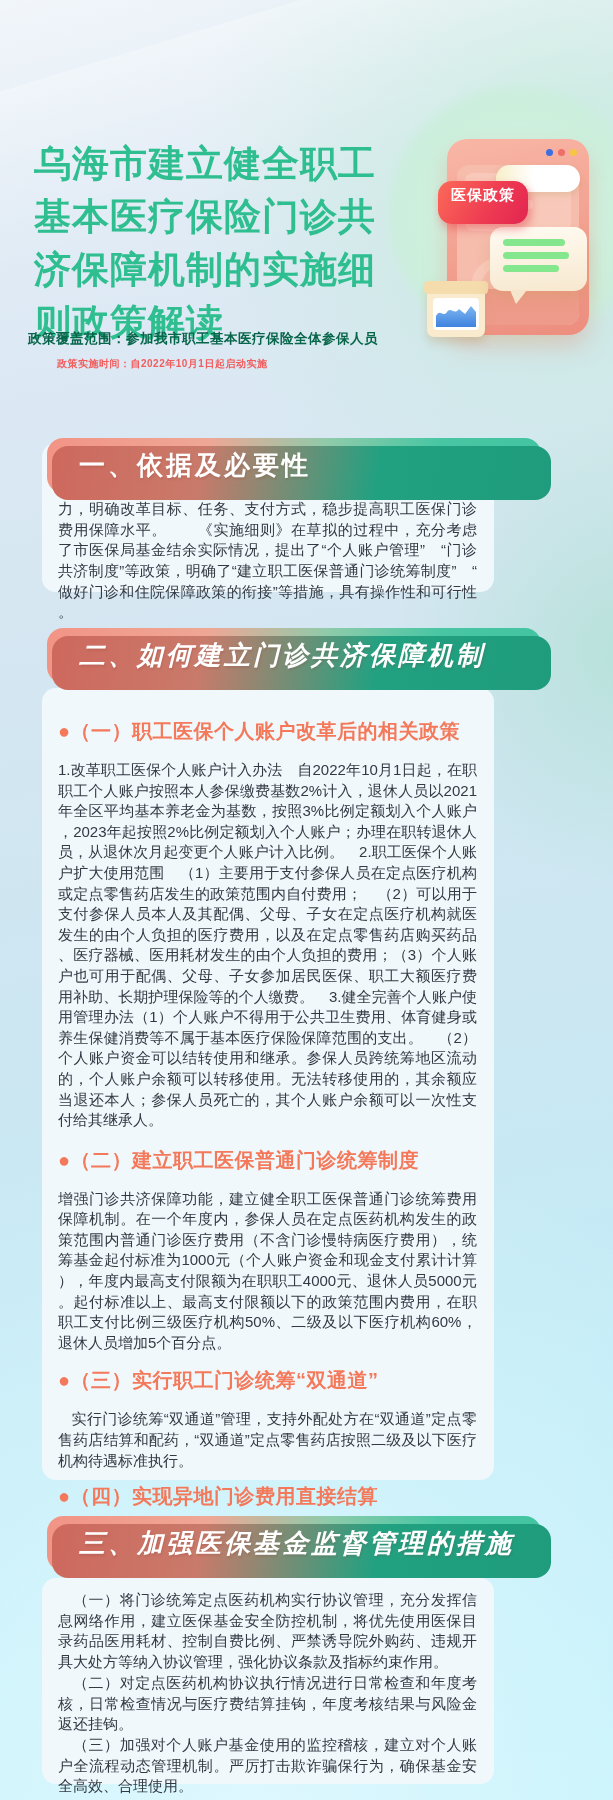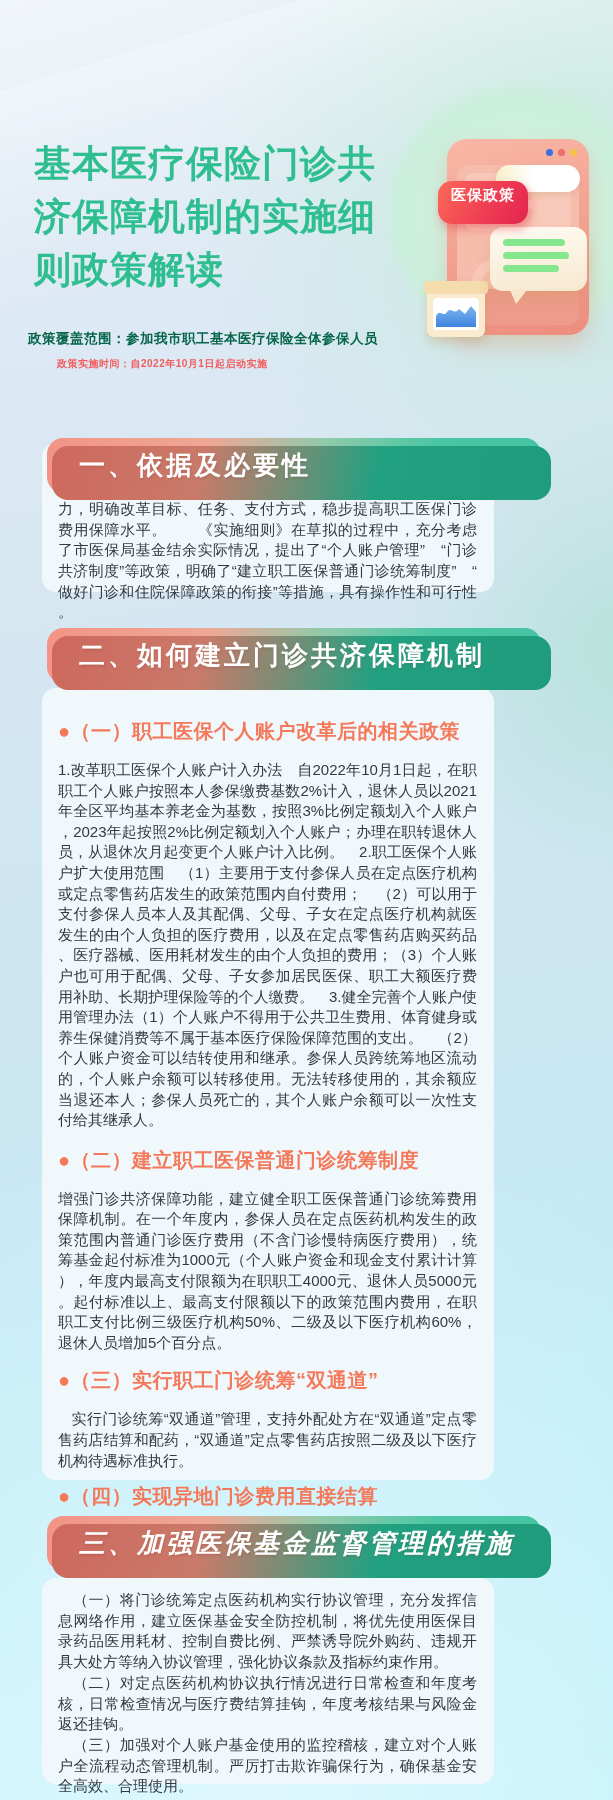--- a/index.html
+++ b/index.html
@@ -67,21 +67,21 @@
 
   
   .sec-bar{position:absolute;left:47px;width:494px;height:55px;border-radius:16px;z-index:2;
     display:flex;align-items:center;padding-left:32px;box-sizing:border-box;
     color:#FFFFFF;font-size:26px;font-weight:800;letter-spacing:3px;
     background:linear-gradient(100deg,#F29486 0%,#EFA795 32%,#8ECBAA 56%,#49C6A3 78%,#43C4A0 100%);
     text-shadow:1px 2px 2px rgba(120,60,50,0.18);}
   .sec-bar::before{content:"";position:absolute;left:5px;top:8px;right:-10px;bottom:-7px;z-index:-1;
     border-radius:16px;
     background:linear-gradient(100deg,#CE685D 0%,#C97A6A 30%,#22A181 65%,#1E9C7C 100%);}
-  .bar1{top:390px;margin-top:48px;} .bar2{top:628px;} .bar3{top:1516px;font-style:italic;}
+  .bar1{top:390px;margin-top:48px;} .bar2{top:628px;font-style:italic;} .bar3{top:1516px;font-style:italic;}
 
   
   .card{position:absolute;left:42px;width:452px;background:#F1F8FC;border-radius:14px;z-index:1;
     color:#323A43;font-size:15px;line-height:20.6px;text-align:justify;
     word-break:break-all;line-break:anywhere;
     padding:0 17px 0 16px;box-sizing:border-box;}
   .card p{margin:0;}
   .card1{top:443px;height:149px;padding-top:15px;}
   .card2{top:688px;height:792px;padding-top:30px;}
   .card3{top:1578px;height:206px;padding-top:12px;line-height:20.7px;}
@@ -128,20 +128,21 @@
           <stop offset="0" stop-color="#7FB6F0"></stop>
             <stop offset="1" stop-color="#3E83DF"></stop>
         </linearGradient>
       </defs>
       <path d="M3 29 L3 18 C7 10 10 20 14 14 C18 8 21 18 26 11 L32 16 L38 8 L43 14 L43 29 Z" fill="url(#bluegrad)"></path>
     </svg>
   </div>
   <div class="badge">医保政策</div>
 
   <h1 class="main-title">
+    <span>乌海市建立健全职工</span>
     <span>基本医疗保险门诊共</span>
     <span>济保障机制的实施细</span>
     <span>则政策解读</span>
   </h1>
   <div class="coverage-line">政策覆盖范围：参加我市职工基本医疗保险全体参保人员</div>
   <div class="schedule-line">政策实施时间：自2022年10月1日起启动实施</div>
 
   <div class="sec-bar bar1">
     <span>一、依据及必要性</span>
   </div>

